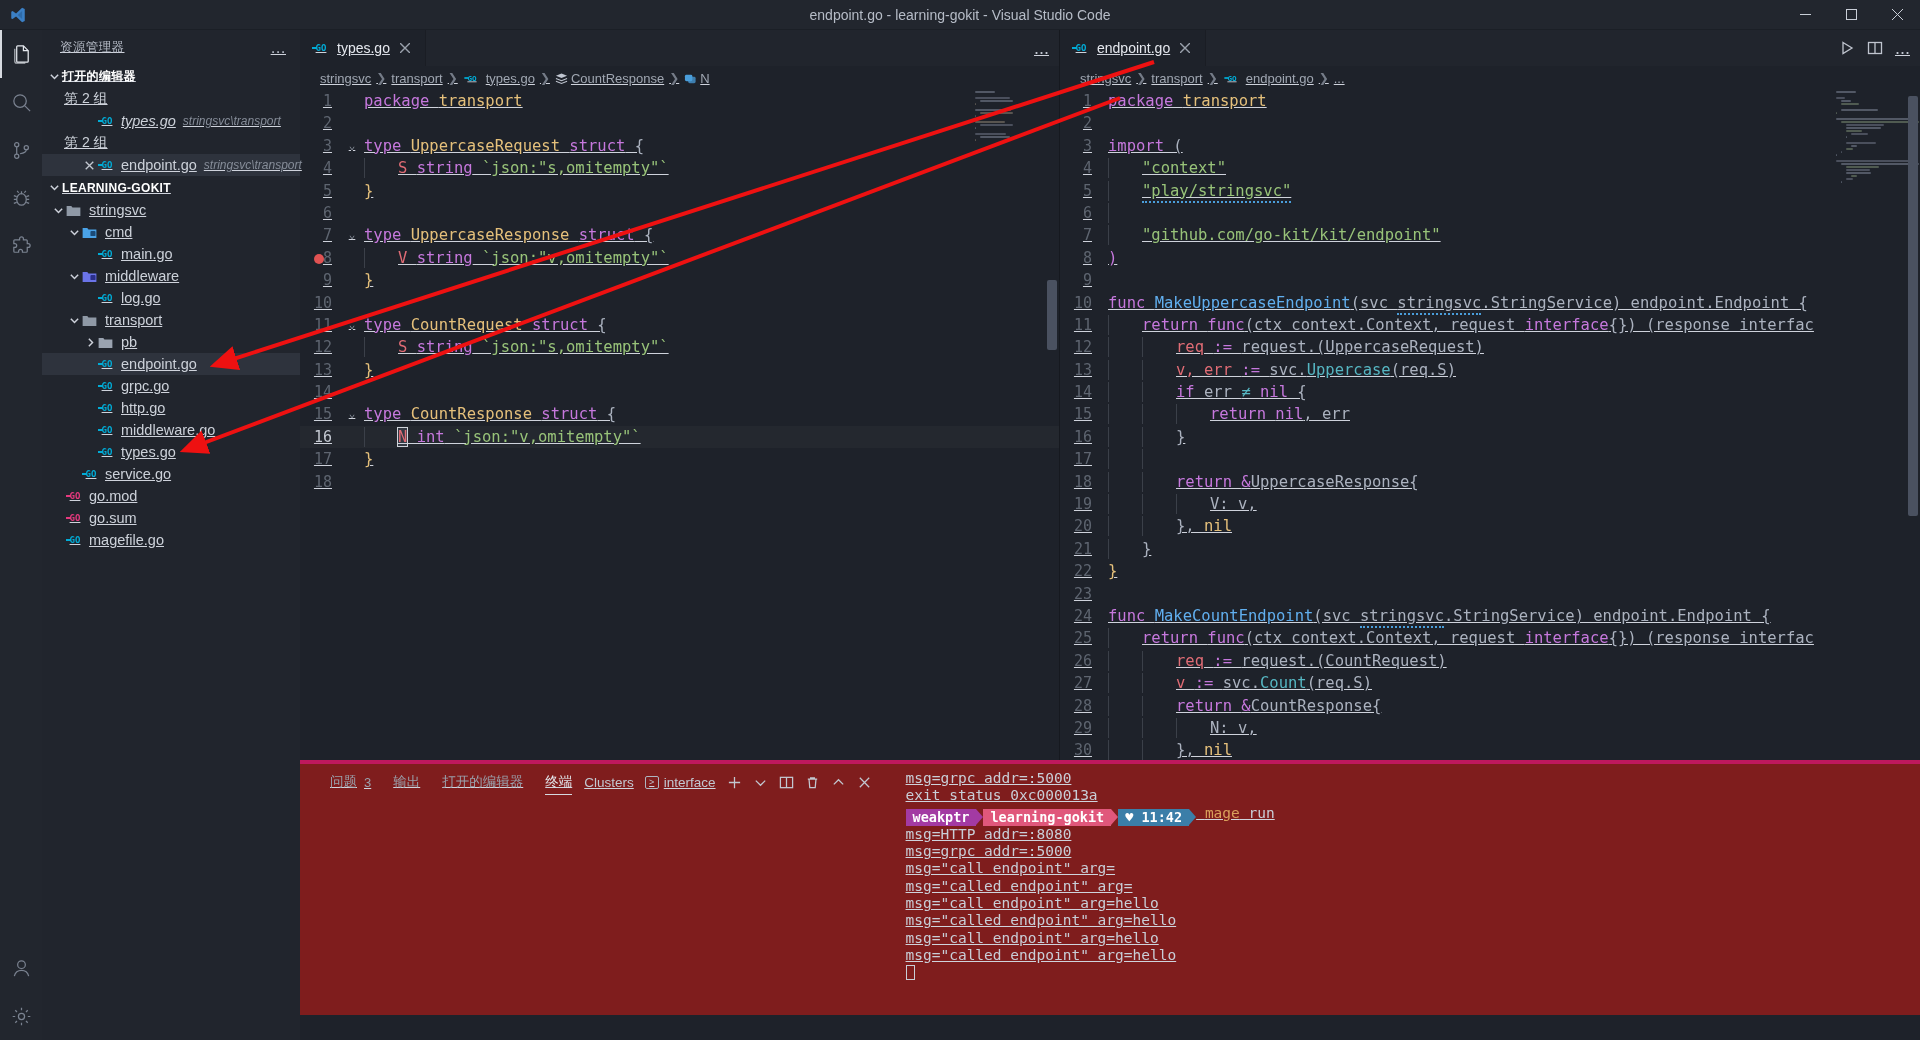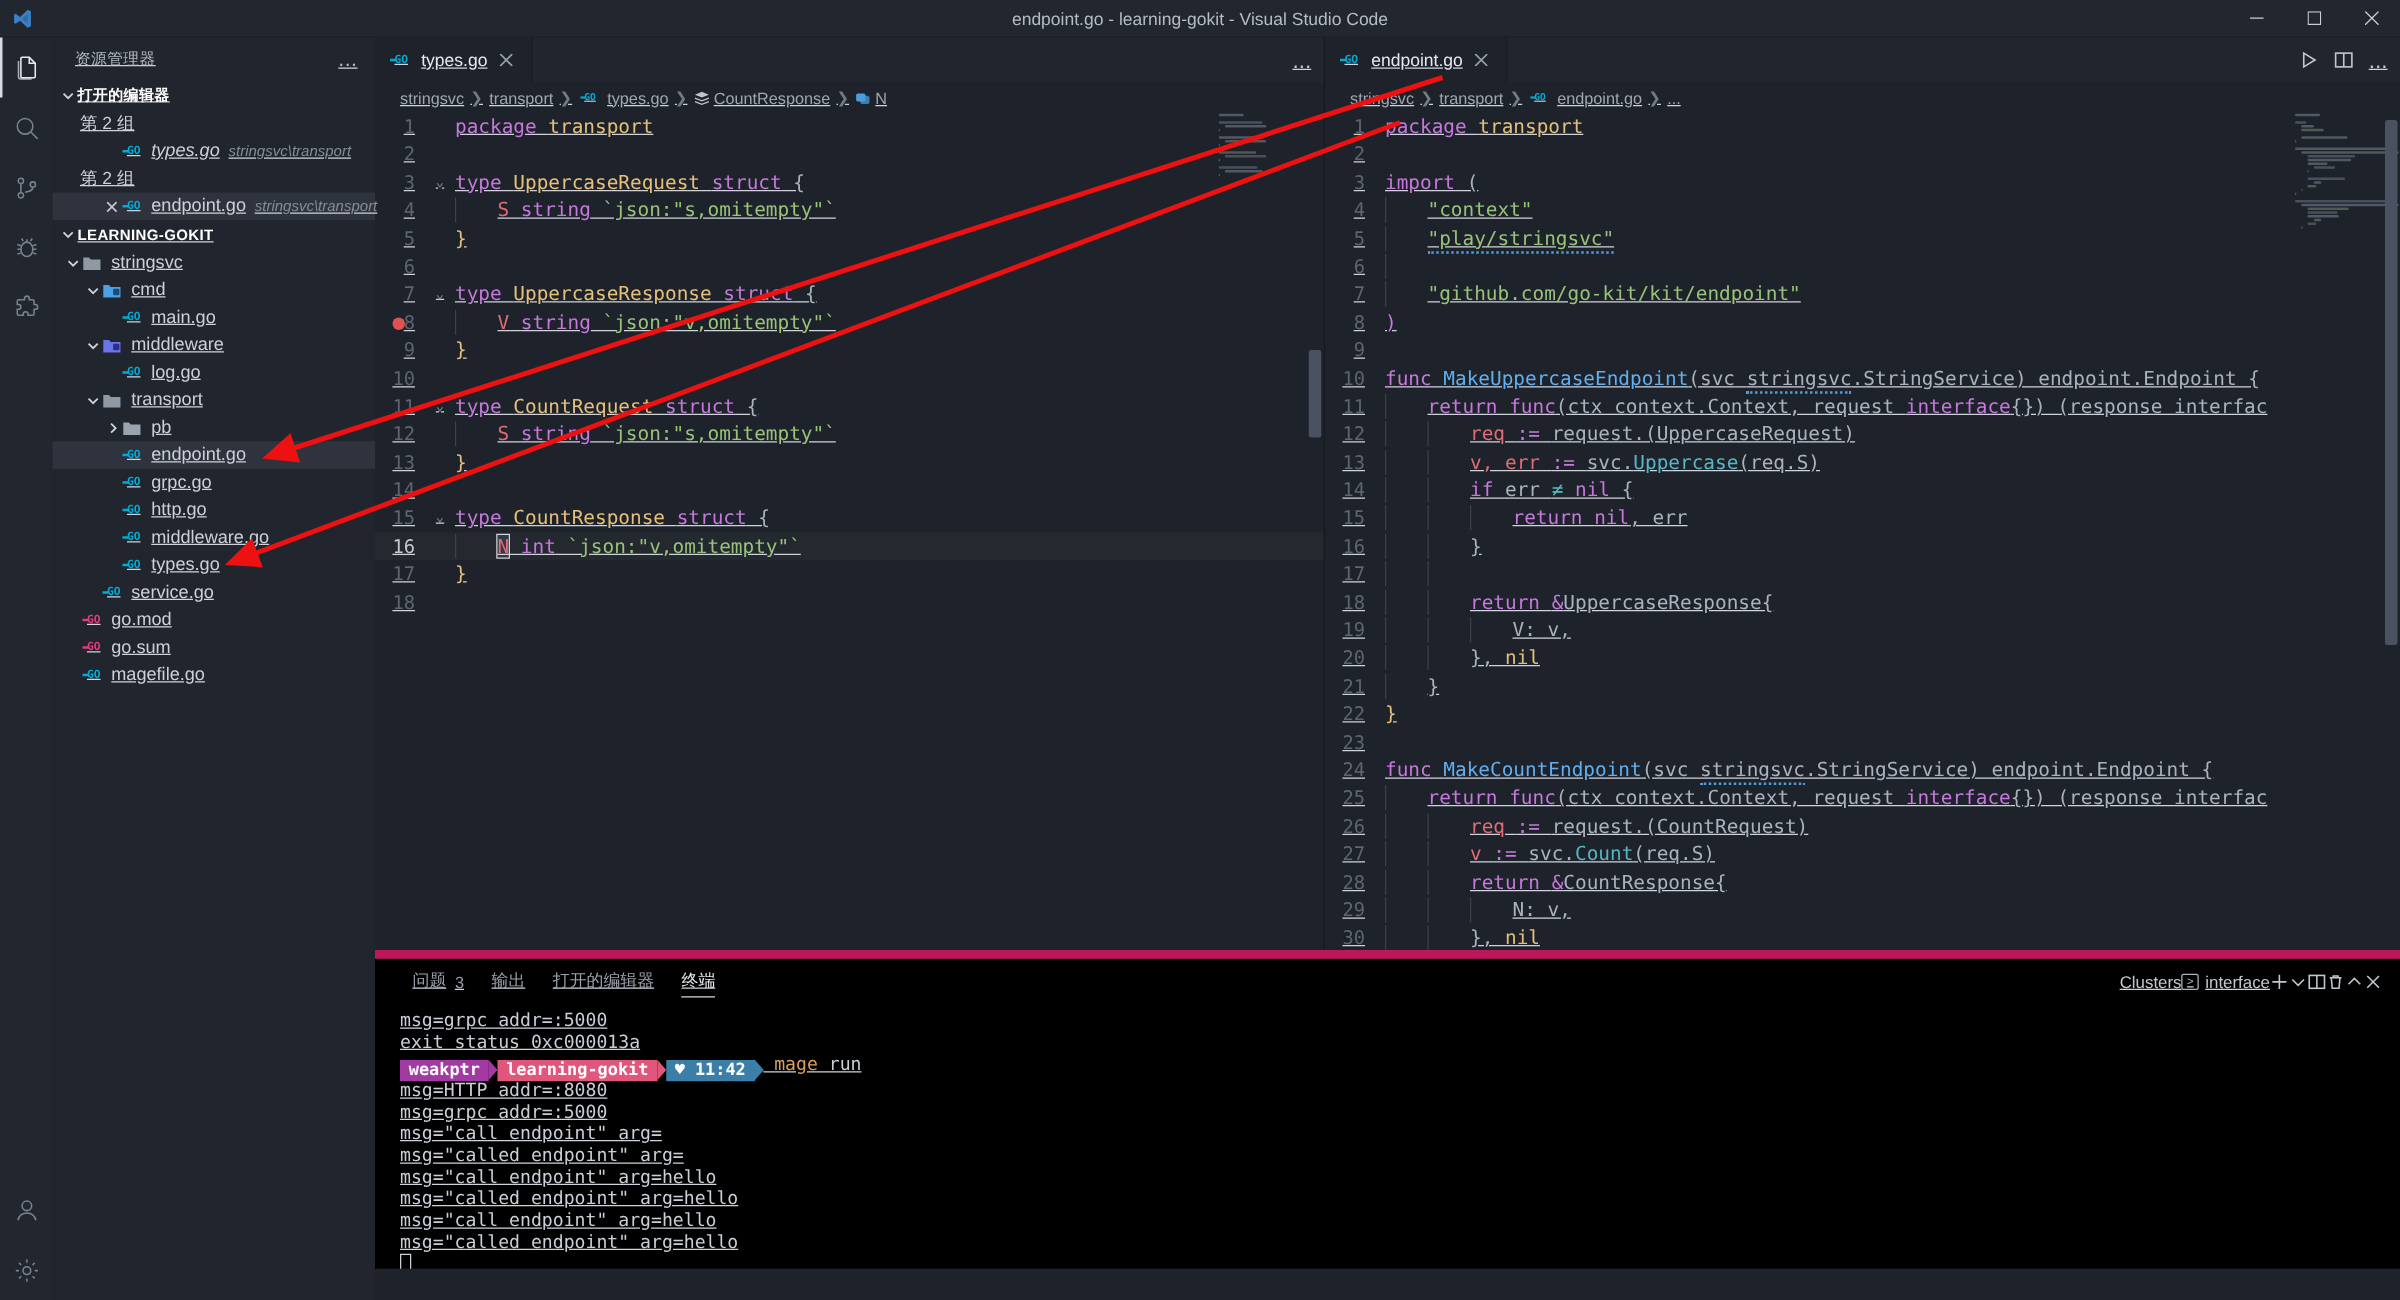--- a/index.html
+++ b/index.html
@@ -147,32 +147,32 @@
   .minimap {
     position:absolute; top:0; right:0; width:90px; bottom:0; pointer-events:none; opacity:.55;
   }
   .mm-line { height:2px; margin:1px 0 1px 6px; border-radius:1px; }
   .scroll-v {
     position:absolute; right:0; top:0; width:14px; bottom:0;
   }
   .scroll-thumb { position:absolute; right:2px; width:10px; background:#4a5160; border-radius:2px; }
 
   
-  #panel { height:255px; background:#000000; border-top:7px solid #be185d; display:flex; flex-direction:column; }
+  #panel { height:255px; background:#7f1d1d; border-top:4px solid #be185d; display:flex; }
   #panel-tabs { height:36px; display:flex; align-items:center; padding-left:20px; gap:2px; }
   .ptab {
     height:36px; display:flex; align-items:center; padding:0 10px; font-size:13.5px;
     color:#9aa1ac; position:relative; cursor:pointer; gap:7px;
   }
   .ptab.active { color:#e3e6eb; }
   .ptab.active:after {
     content:""; position:absolute; left:10px; right:10px; bottom:5px; height:1px; background:#d6d9df;
   }
   .ptab .badge { color:#9aa1ac; font-size:13px; }
-  #panel-actions { margin-left:auto; display:flex; align-items:center; gap:0; padding-right:14px; color:#c2c7d0; font-size:13.5px;}
+  #panel-actions { margin-left:auto; display:flex; align-items:center; gap:11px; padding-right:14px; color:#c2c7d0; font-size:13.5px;}
   #panel-actions .ic { display:inline-flex; align-items:center; cursor:pointer;}
   #panel-actions svg { width:15px; height:15px; fill:none; stroke:currentColor; stroke-width:1.35; }
   .ps-chip { display:inline-flex; align-items:center; gap:5px; font-size:13.5px; }
   .ps-box { border:1px solid #aeb4bf; border-radius:2px; width:14px; height:13px; display:inline-flex; align-items:center; justify-content:center; font-size:9px;}
 
   #term {
     flex:1; padding:6px 0 0 20px; overflow:hidden;
     font-family:"DejaVu Sans Mono","Liberation Mono",monospace; font-size:14.5px; line-height:17.3px;
     color:#c9ced7; white-space:pre;
   }

